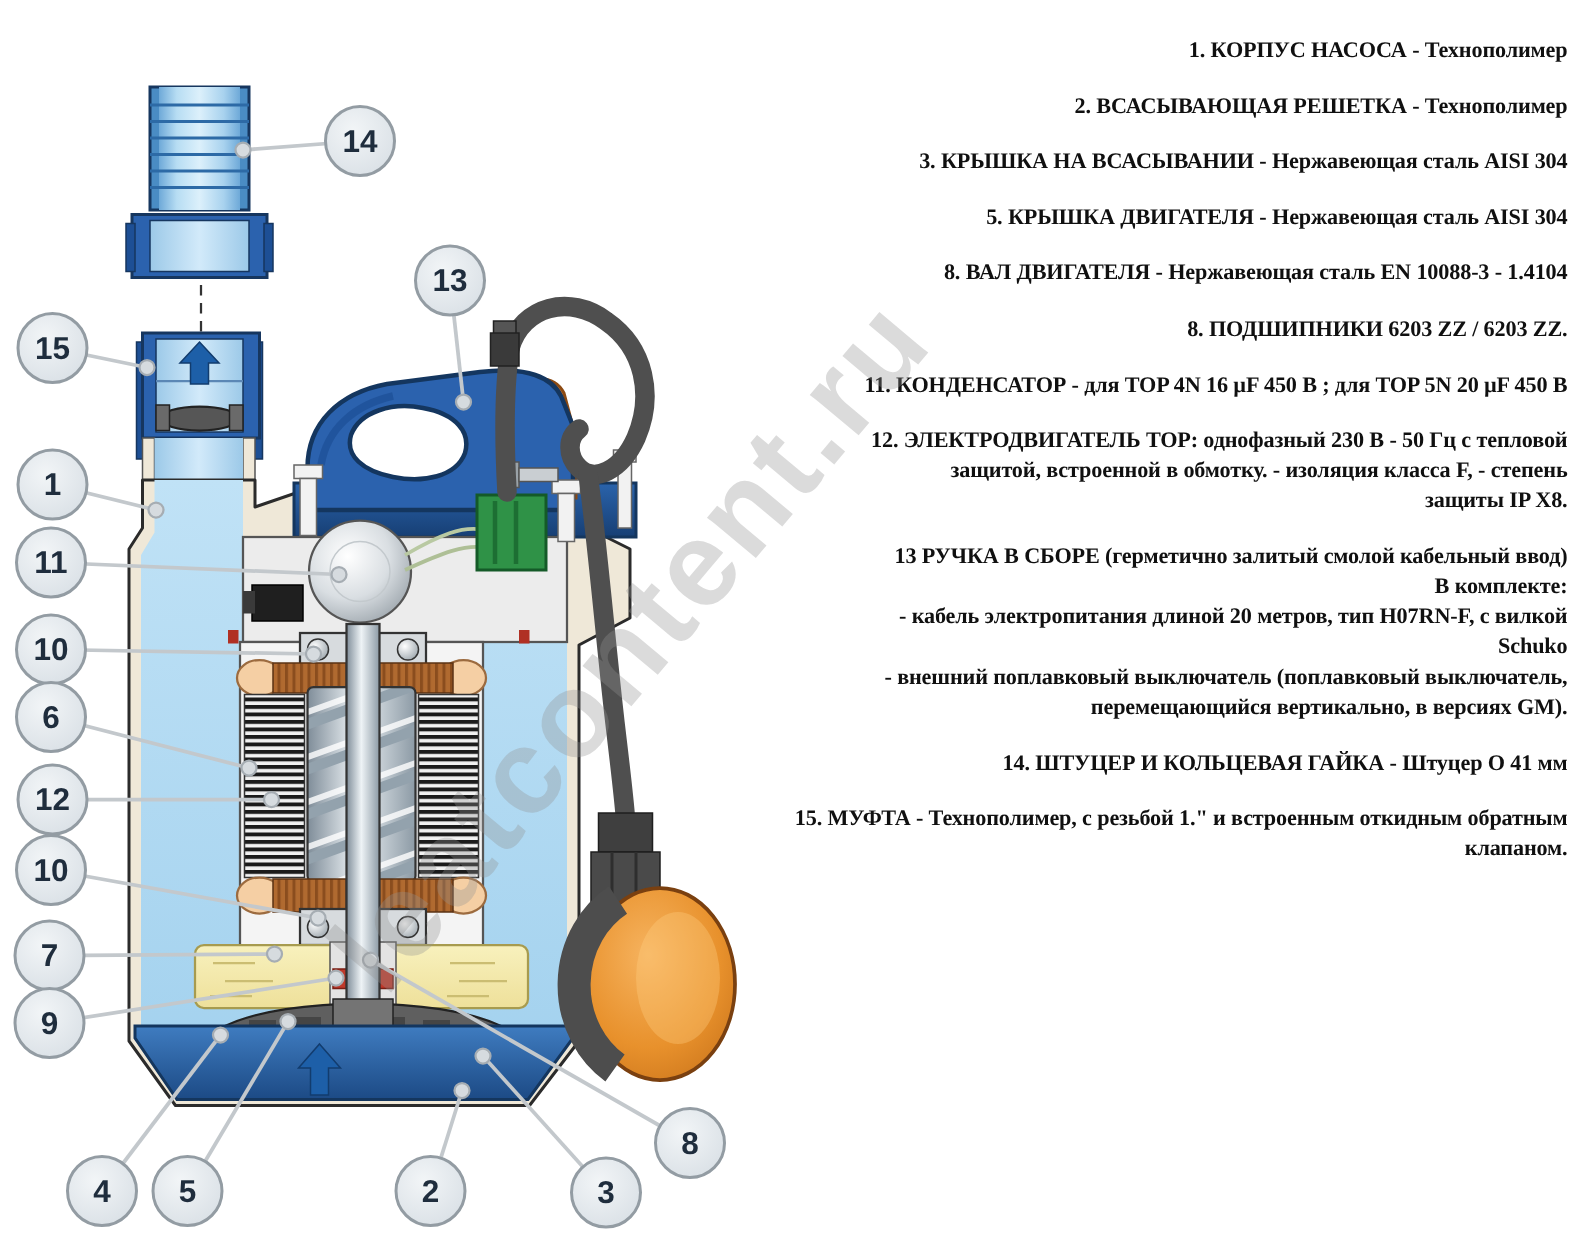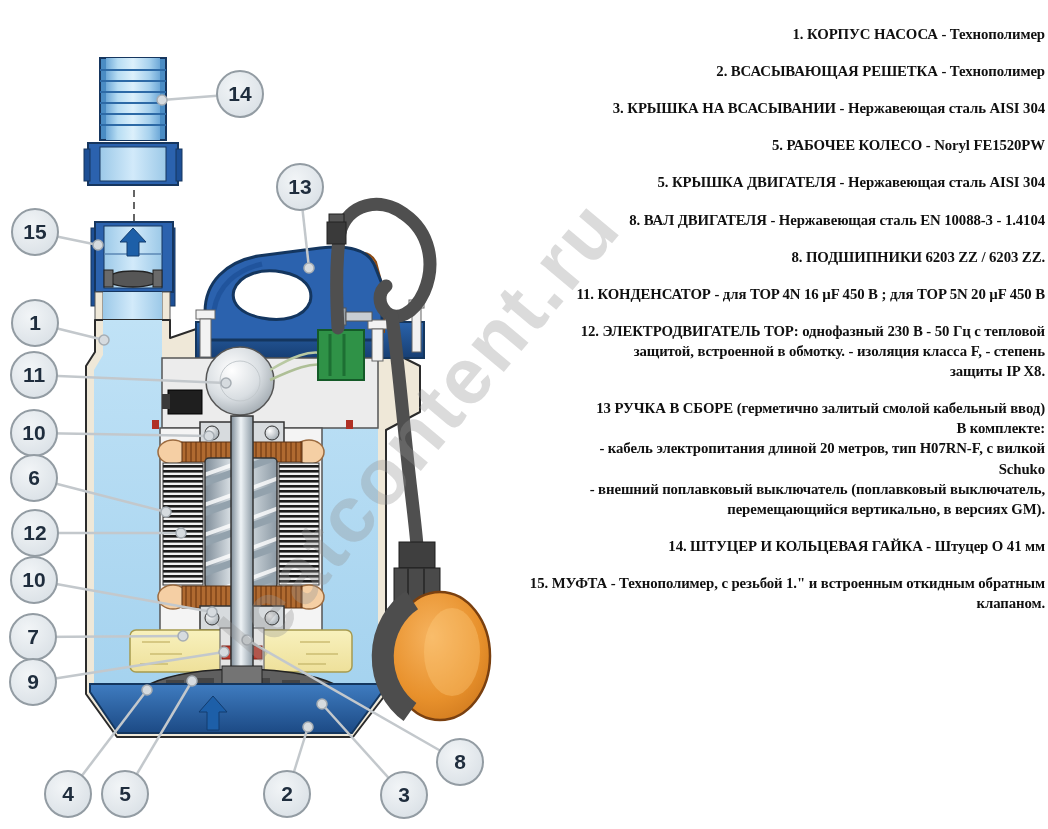--- a/index.html
+++ b/index.html
@@ -356,21 +356,20 @@
       <circle cx="247" cy="640" r="5" class="leader-dot"></circle>
       <circle cx="460" cy="762" r="23" class="callout-circle"></circle>
       <text x="460" y="769" class="callout-num">8</text>
     </g>
 </svg>
 
 <div id="legend">
     <div class="legend-item">1. КОРПУС НАСОСА - Технополимер</div>
     <div class="legend-item">2. ВСАСЫВАЮЩАЯ РЕШЕТКА - Технополимер</div>
     <div class="legend-item">3. КРЫШКА НА ВСАСЫВАНИИ - Нержавеющая сталь AISI 304</div>
-    <div class="legend-item">5. РАБОЧЕЕ КОЛЕСО - Noryl FE1520PW</div>
     <div class="legend-item">5. КРЫШКА ДВИГАТЕЛЯ - Нержавеющая сталь AISI 304</div>
     <div class="legend-item">8. ВАЛ ДВИГАТЕЛЯ - Нержавеющая сталь EN 10088-3 - 1.4104</div>
     <div class="legend-item">8. ПОДШИПНИКИ 6203 ZZ / 6203 ZZ.</div>
     <div class="legend-item">11. КОНДЕНСАТОР -  для TOP 4N 16 µF 450 В ; для TOP 5N 20 µF 450 В</div>
     <div class="legend-item">12. ЭЛЕКТРОДВИГАТЕЛЬ TOP: однофазный 230 В - 50 Гц с тепловой
 защитой, встроенной в обмотку. -  изоляция класса F, -  степень
 защиты IP X8.</div>
     <div class="legend-item">13 РУЧКА В СБОРЕ (герметично залитый смолой кабельный ввод)
 В комплекте:
 -  кабель электропитания длиной 20 метров, тип H07RN-F, с вилкой

